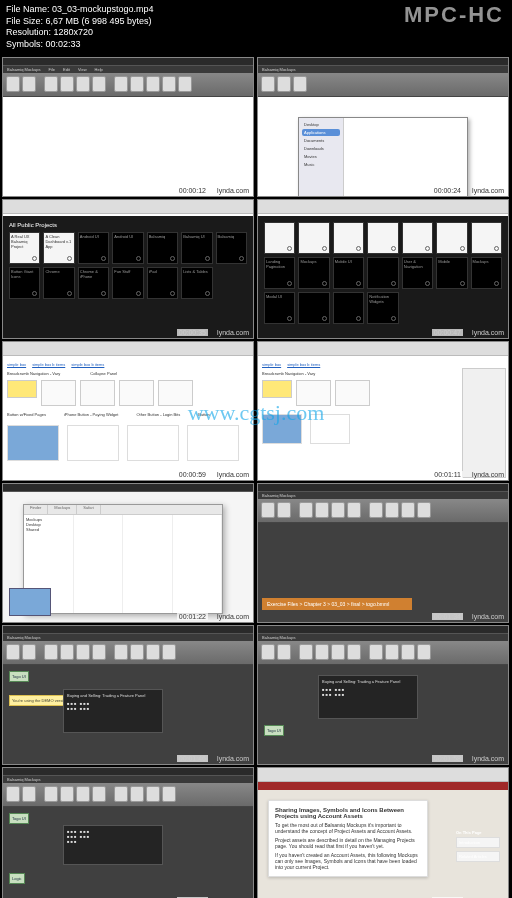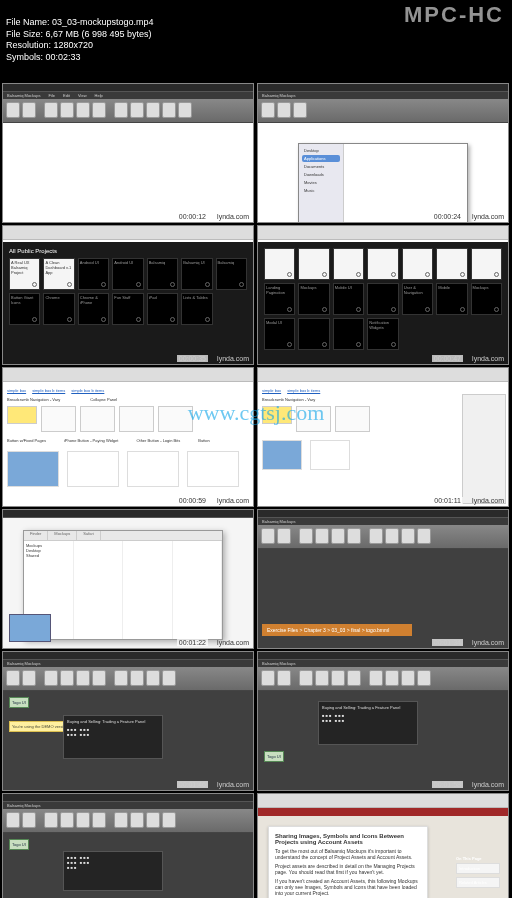--- a/index.html
+++ b/index.html
@@ -1,17 +1,17 @@
 <!DOCTYPE html>
 <html><head>
 <meta charset="utf-8">
 <style>
 *{margin:0;padding:0;box-sizing:border-box}
 body{width:512px;height:898px;background:#000;font-family:Arial,sans-serif;font-size:9px;color:#fff;position:relative;overflow:hidden}
-.header{padding:17px 6px;background:#000}
+.header{padding:4px 6px;background:#000}
 .header-line{display:block;line-height:1.3}
 .mpc-logo{position:absolute;top:2px;right:8px;font-size:22px;font-weight:bold;letter-spacing:2px;color:#939393}
 .watermark{position:absolute;top:400px;left:50%;transform:translateX(-50%);font-size:22px;color:#0ea5e9;opacity:0.6;z-index:100;font-family:Georgia,serif;pointer-events:none}
 .grid{display:grid;grid-template-columns:1fr 1fr;gap:2px;padding:2px}
 .thumb{background:#fff;width:252px;height:140px;position:relative;border:1px solid #888;overflow:hidden}
 .titlebar{height:8px;background:#2a2a2a;border-bottom:1px solid #555}
 .menubar{height:7px;background:#3a3a3a;display:flex;gap:8px;padding:0 4px;align-items:center}
 .menubar span{color:#ccc;font-size:4px}
 .toolbar{height:24px;background:linear-gradient(#888,#6a6a6a);border-bottom:1px solid #444;display:flex;align-items:center;padding:0 3px;gap:2px}
 .tool{width:14px;height:16px;background:#ddd;border:1px solid #999;border-radius:2px}

